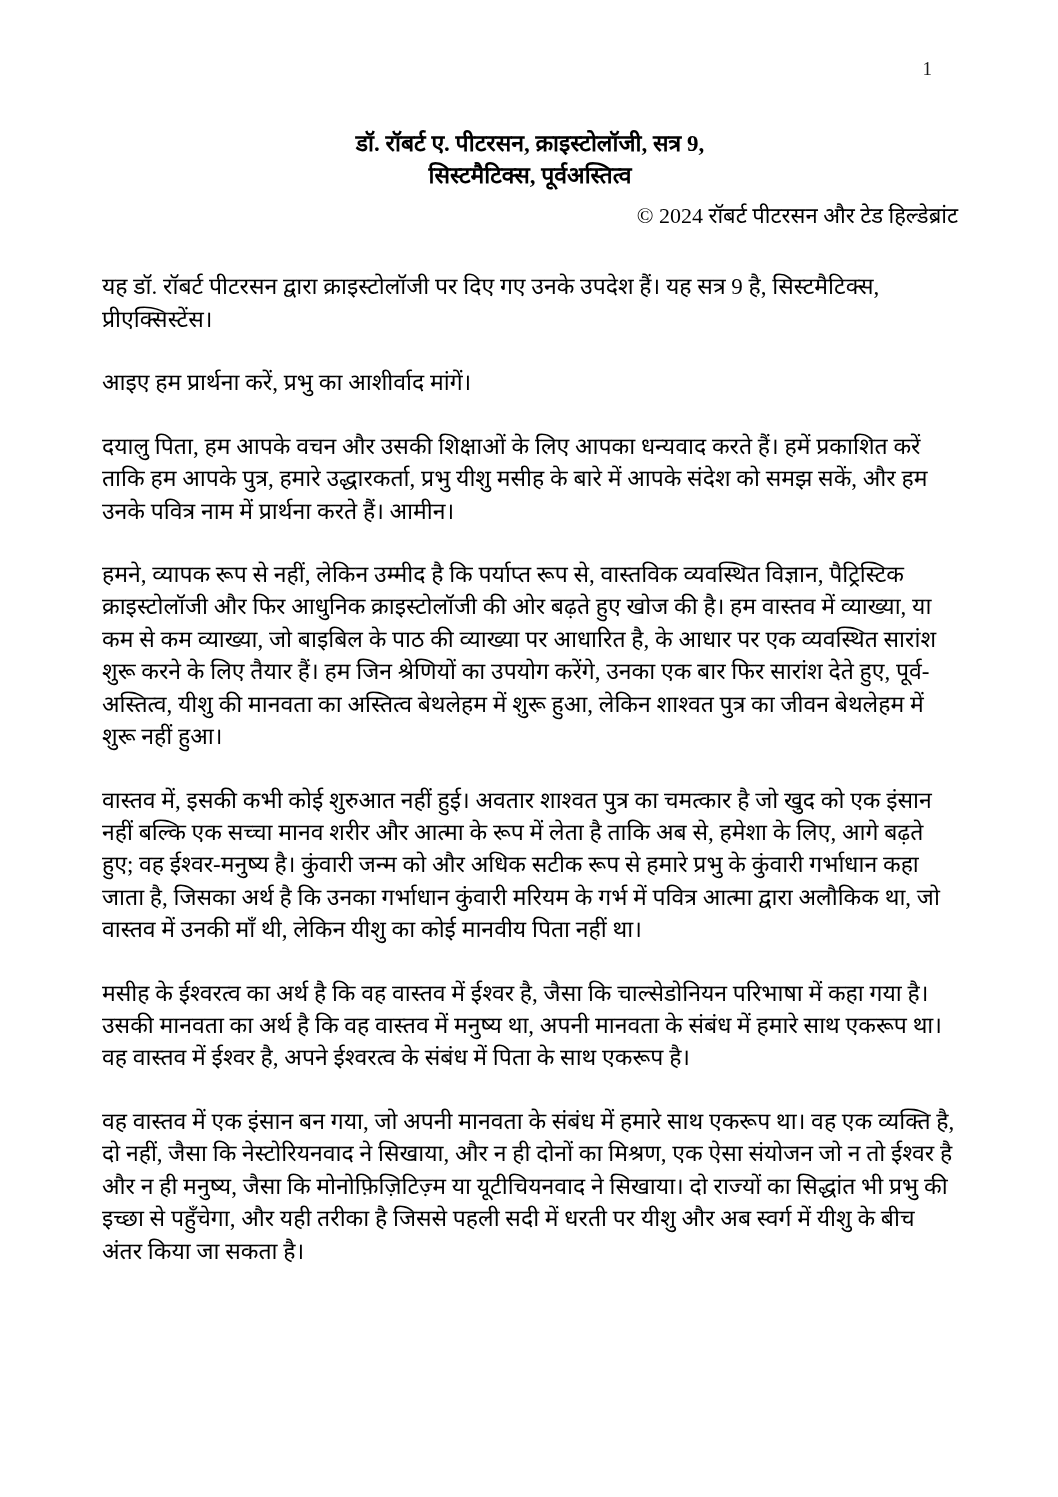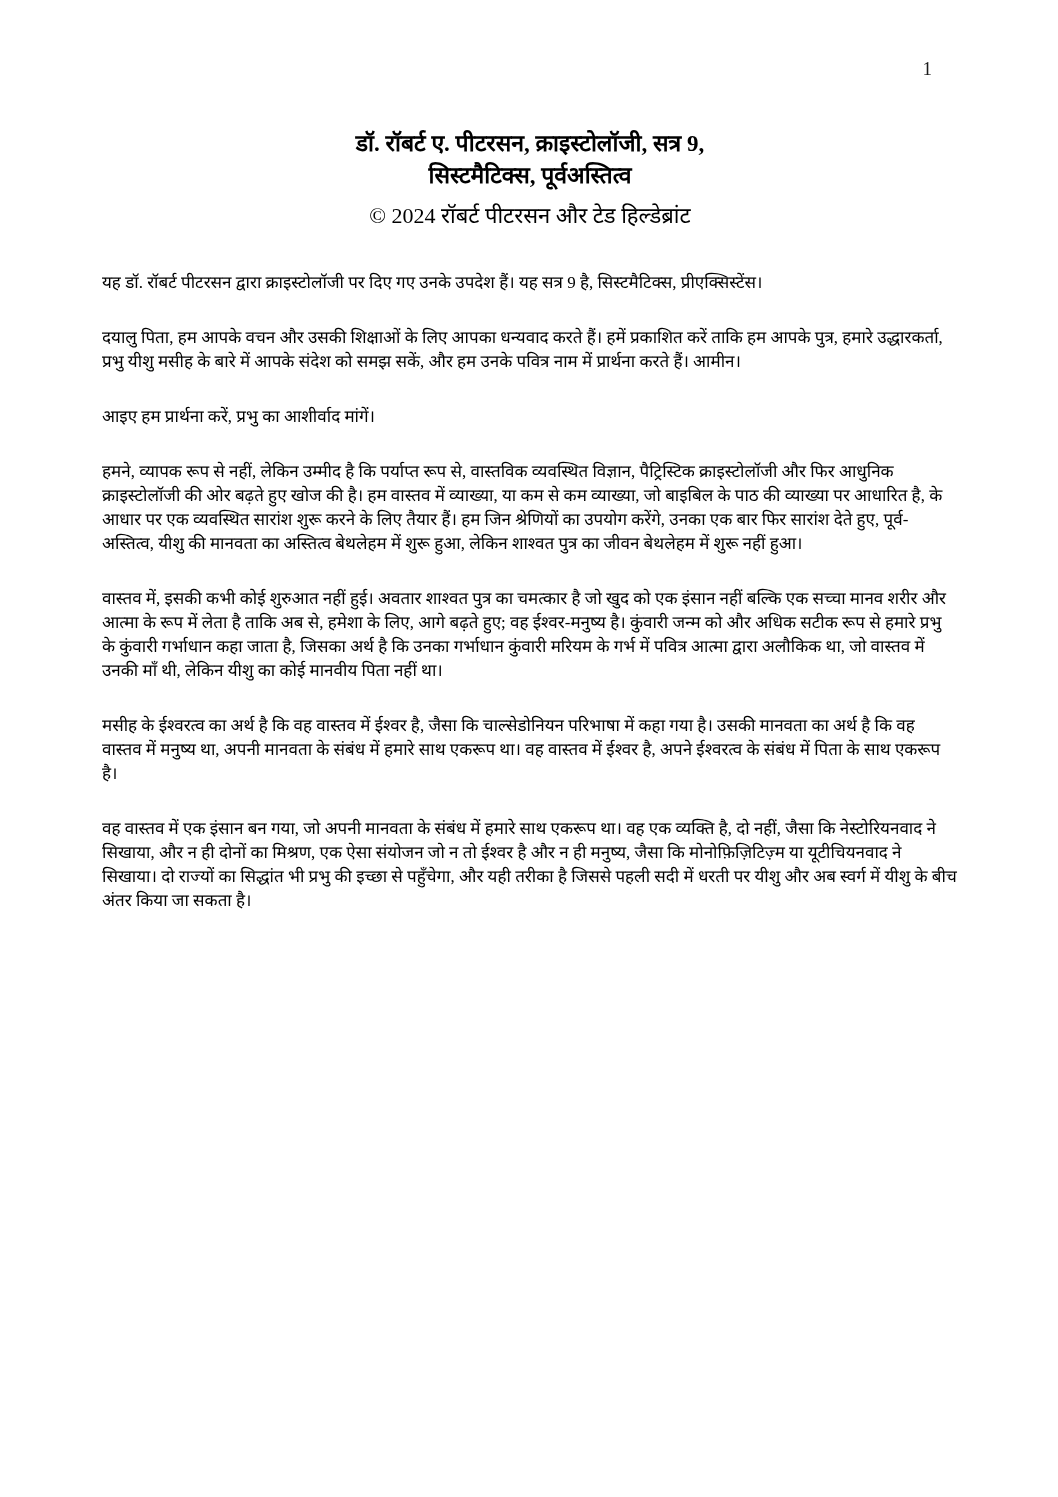--- a/index.html
+++ b/index.html
@@ -26,30 +26,30 @@
     padding: 128px 100px 0 102px;
   }
   .title {
     text-align: center;
     font-weight: bold;
     font-size: 23px;
     line-height: 1.38;
     color: #000000;
   }
   .copyright {
-    text-align: center;
+    text-align: right;
     font-size: 22px;
     margin-top: 8px;
     color: #000000;
   }
   .body-text {
     margin-top: 42px;
   }
   .body-text p {
-    font-size: 17px;
+    font-size: 23px;
     line-height: 1.41;
     margin-bottom: 31px;
     text-align: left;
     color: #000000;
   }
 </style>
 </head>
 <body>
 
 <div class="page">
@@ -60,22 +60,22 @@
 
     <h1 class="title">
       <span>डॉ. रॉबर्ट ए. पीटरसन, क्राइस्टोलॉजी, सत्र 9,</span><br>
       <span>सिस्टमैटिक्स, पूर्वअस्तित्व</span>
     </h1>
 
     <div class="copyright">© 2024 रॉबर्ट पीटरसन और टेड हिल्डेब्रांट</div>
 
     <div class="body-text">
       <p>यह डॉ. रॉबर्ट पीटरसन द्वारा क्राइस्टोलॉजी पर दिए गए उनके उपदेश हैं। यह सत्र 9 है, सिस्टमैटिक्स, प्रीएक्सिस्टेंस।</p>
+      <p>आइए हम प्रार्थना करें, प्रभु का आशीर्वाद मांगें।</p>
       <p>दयालु पिता, हम आपके वचन और उसकी शिक्षाओं के लिए आपका धन्यवाद करते हैं। हमें प्रकाशित करें ताकि हम आपके पुत्र, हमारे उद्धारकर्ता, प्रभु यीशु मसीह के बारे में आपके संदेश को समझ सकें, और हम उनके पवित्र नाम में प्रार्थना करते हैं। आमीन।</p>
-      <p>आइए हम प्रार्थना करें, प्रभु का आशीर्वाद मांगें।</p>
       <p>हमने, व्यापक रूप से नहीं, लेकिन उम्मीद है कि पर्याप्त रूप से, वास्तविक व्यवस्थित विज्ञान, पैट्रिस्टिक क्राइस्टोलॉजी और फिर आधुनिक क्राइस्टोलॉजी की ओर बढ़ते हुए खोज की है। हम वास्तव में व्याख्या, या कम से कम व्याख्या, जो बाइबिल के पाठ की व्याख्या पर आधारित है, के आधार पर एक व्यवस्थित सारांश शुरू करने के लिए तैयार हैं। हम जिन श्रेणियों का उपयोग करेंगे, उनका एक बार फिर सारांश देते हुए, पूर्व-अस्तित्व, यीशु की मानवता का अस्तित्व बेथलेहम में शुरू हुआ, लेकिन शाश्वत पुत्र का जीवन बेथलेहम में शुरू नहीं हुआ।</p>
       <p>वास्तव में, इसकी कभी कोई शुरुआत नहीं हुई। अवतार शाश्वत पुत्र का चमत्कार है जो खुद को एक इंसान नहीं बल्कि एक सच्चा मानव शरीर और आत्मा के रूप में लेता है ताकि अब से, हमेशा के लिए, आगे बढ़ते हुए; वह ईश्वर-मनुष्य है। कुंवारी जन्म को और अधिक सटीक रूप से हमारे प्रभु के कुंवारी गर्भाधान कहा जाता है, जिसका अर्थ है कि उनका गर्भाधान कुंवारी मरियम के गर्भ में पवित्र आत्मा द्वारा अलौकिक था, जो वास्तव में उनकी माँ थी, लेकिन यीशु का कोई मानवीय पिता नहीं था।</p>
       <p>मसीह के ईश्वरत्व का अर्थ है कि वह वास्तव में ईश्वर है, जैसा कि चाल्सेडोनियन परिभाषा में कहा गया है। उसकी मानवता का अर्थ है कि वह वास्तव में मनुष्य था, अपनी मानवता के संबंध में हमारे साथ एकरूप था। वह वास्तव में ईश्वर है, अपने ईश्वरत्व के संबंध में पिता के साथ एकरूप है।</p>
       <p>वह वास्तव में एक इंसान बन गया, जो अपनी मानवता के संबंध में हमारे साथ एकरूप था। वह एक व्यक्ति है, दो नहीं, जैसा कि नेस्टोरियनवाद ने सिखाया, और न ही दोनों का मिश्रण, एक ऐसा संयोजन जो न तो ईश्वर है और न ही मनुष्य, जैसा कि मोनोफ़िज़िटिज़्म या यूटीचियनवाद ने सिखाया। दो राज्यों का सिद्धांत भी प्रभु की इच्छा से पहुँचेगा, और यही तरीका है जिससे पहली सदी में धरती पर यीशु और अब स्वर्ग में यीशु के बीच अंतर किया जा सकता है।</p>
     </div>
 
   </div>
 </div>
 
 </body></html>

